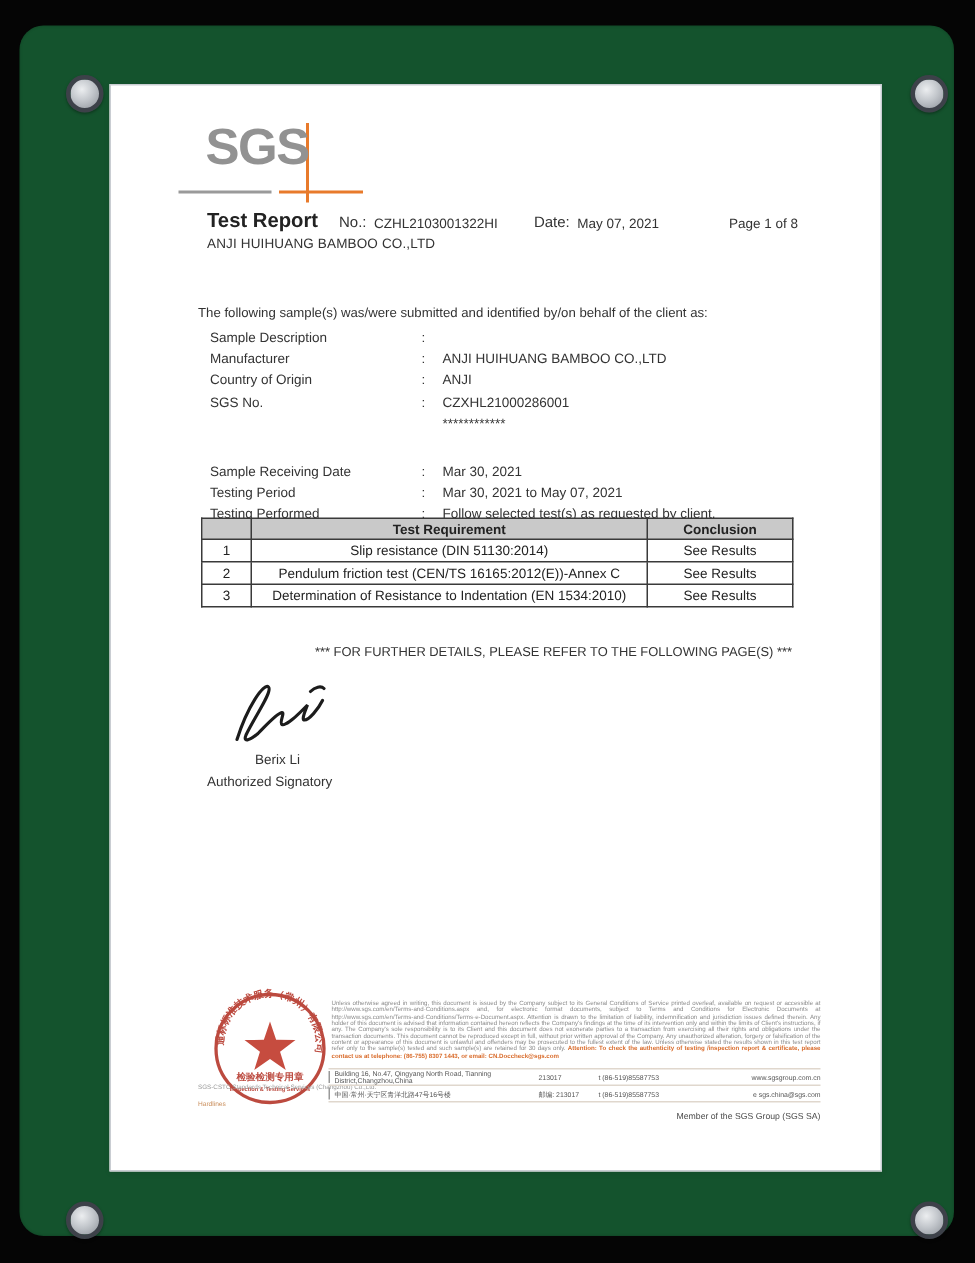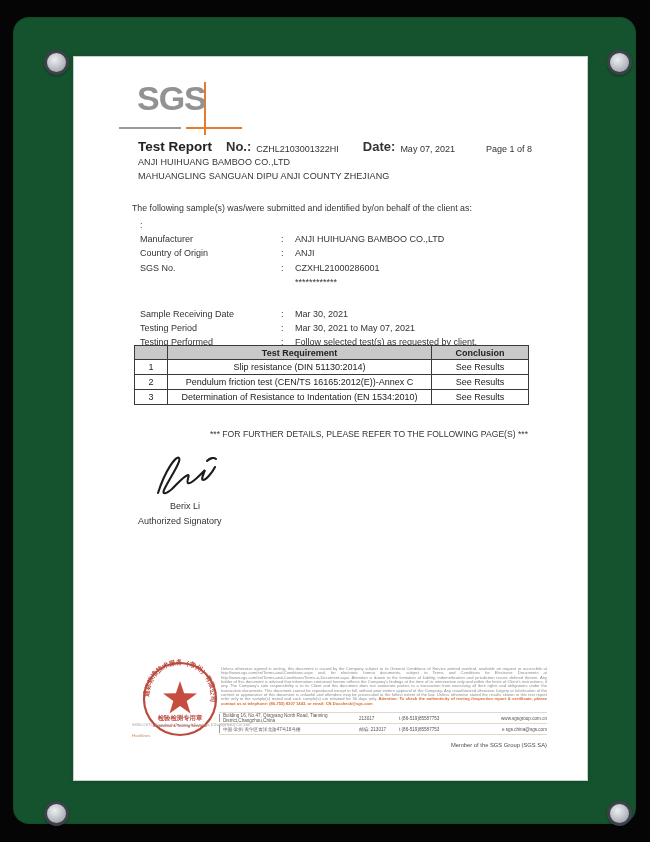--- a/index.html
+++ b/index.html
@@ -17,21 +17,21 @@
   
   .logo-text{position:absolute;left:63px;top:24px;font-size:34px;font-weight:bold;
              color:#929292;letter-spacing:-1px;line-height:34px;}
   .lg-gray{position:absolute;left:45px;top:70px;width:62px;height:2px;background:#9a9a9a;}
   .lo-v{position:absolute;left:130px;top:25px;width:2px;height:53px;background:#e87a2b;}
   .lo-h{position:absolute;left:112px;top:70px;width:56px;height:2px;background:#e87a2b;}
   
   .header-row{position:absolute;left:64px;top:82px;width:394px;display:flex;
               align-items:flex-end;color:#333;}
   .header-row .title{font-size:13.5px;font-weight:bold;color:#222;margin-right:14px;}
-  .header-row .lbl{font-size:13px;font-weight:bold;margin-right:5px;}
+  .header-row .lbl{font-size:10px;font-weight:normal;margin-right:5px;}
   .header-row .val{font-size:9px;margin-right:24px;}
   .header-row .page{font-size:9px;margin-left:auto;margin-right:0;}
   .client{position:absolute;left:64px;font-size:9px;color:#333;letter-spacing:.1px;}
   .intro{position:absolute;left:58px;top:146px;font-size:8.8px;color:#333;text-align:right;}
   
   .fields{position:absolute;left:66px;top:161px;width:392px;font-size:9px;color:#333;}
   .frow{display:flex;line-height:14.2px;}
   .frow .fl{width:141px;flex:none;}
   .frow .fc{width:14px;flex:none;}
   .frow .fv{flex:1;}
@@ -90,26 +90,26 @@
 
     <div class="header-row">
       <span class="title">Test Report</span>
       <span class="lbl">No.:</span>
       <span class="val">CZHL2103001322HI</span>
       <span class="lbl">Date:</span>
       <span class="val">May 07, 2021</span>
       <span class="page">Page 1 of 8</span>
     </div>
     <div class="client" style="top:100px">ANJI HUIHUANG BAMBOO CO.,LTD</div>
-    <div class="client" style="top:114px">MAHUANGLING SANGUAN DIPU ANJI COUNTY ZHEJIANG</div>
 
     <div class="intro">The following sample(s) was/were submitted and identified by/on behalf of the client as:</div>
 
     <div class="fields">
       <div class="frow">
+        <span class="fl">Sample Description</span>
         <span class="fc">:</span>
       </div>
       <div class="frow">
         <span class="fl">Manufacturer</span>
         <span class="fc">:</span>
         <span class="fv">ANJI HUIHUANG BAMBOO CO.,LTD</span>
       </div>
       <div class="frow">
         <span class="fl">Country of Origin</span>
         <span class="fc">:</span>

